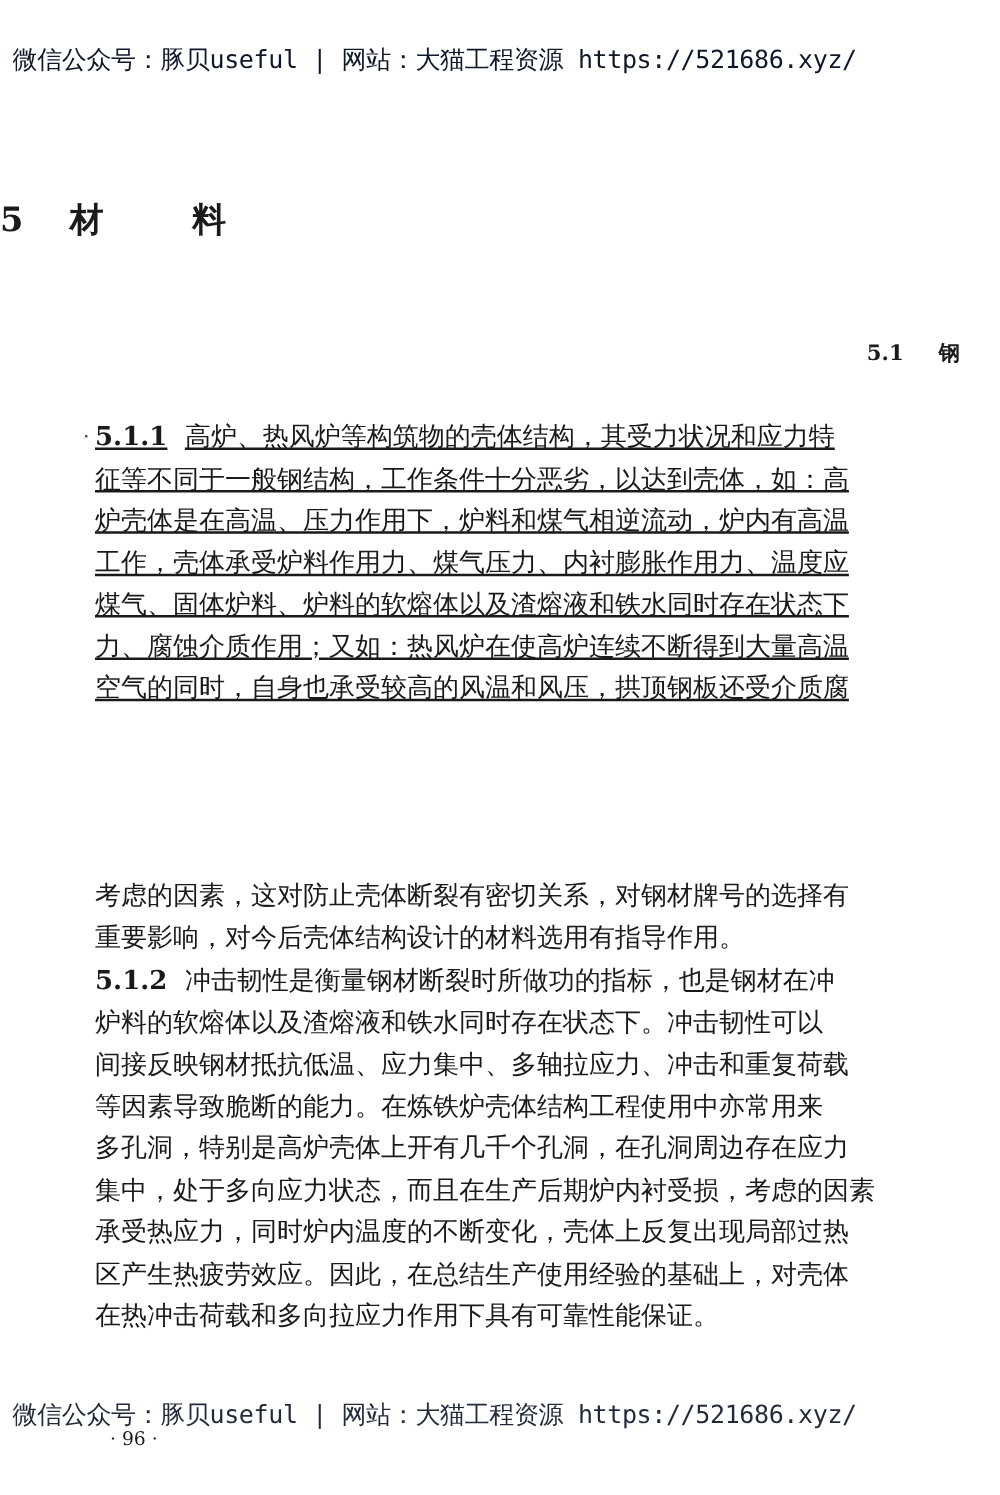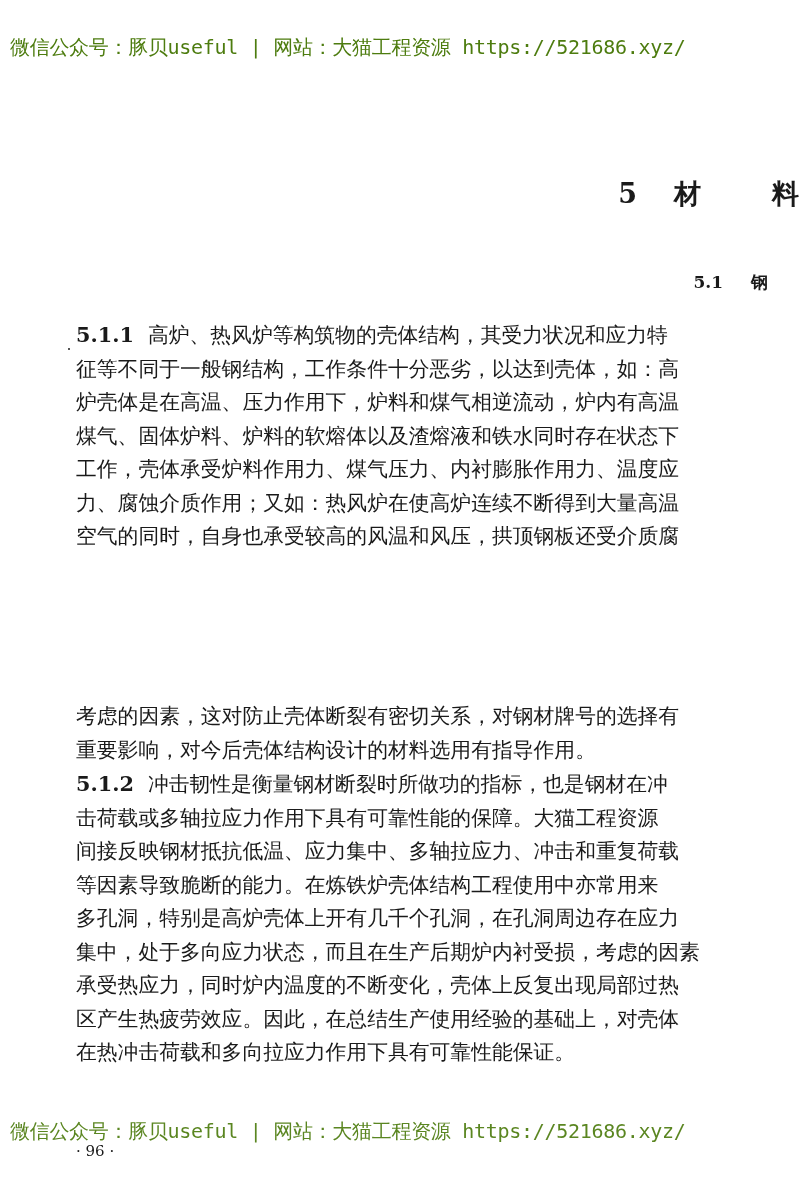--- a/index.html
+++ b/index.html
@@ -3,48 +3,48 @@
 <meta charset="utf-8">
 <style>
   html, body { margin: 0; padding: 0; }
   body {
     width: 800px; height: 1196px; background: #ffffff; position: relative; overflow: hidden;
     font-family: "DejaVu Serif", "Liberation Serif", serif; color: #1a1a1a;
   }
   .watermark {
     position: absolute; left: 10px; white-space: nowrap;
     font-family: "DejaVu Sans Mono", "Liberation Mono", monospace;
-    font-size: 20px; color: #4d7c0f; letter-spacing: -0.3px; z-index: 5;
+    font-size: 20px; color: #0f172a; letter-spacing: -0.3px; z-index: 5;
   }
   .wm-top { top: 34px; }
   .wm-bottom { top: 1118px; opacity: 0.92; }
   .chapter-title {
-    position: absolute; top: 176px; left: 0; width: 800px; text-align: right;
+    position: absolute; top: 158px; left: 0; width: 800px; text-align: left;
     font-size: 27px; font-weight: bold; letter-spacing: 1px;
   }
   .chapter-title .num { margin-right: 36px; }
   .chapter-title .w2 { margin-left: 70px; }
   .section-title {
     position: absolute; top: 271px; left: 0; width: 800px; text-align: right;
     font-size: 17px; font-weight: bold; margin-left: 45px;
   }
   .section-title .num { margin-right: 28px; }
   .section-title .w2 { margin-left: 60px; }
   .para {
     position: absolute; left: 76px; width: 664px;
     font-family: "DejaVu Sans", "Liberation Sans", sans-serif;
     font-size: 20.8px; line-height: 33.5px; text-align: justify;
   }
   .para p { margin: 0; white-space: nowrap; }
   .clause { font-family: "DejaVu Serif", "Liberation Serif", serif; font-weight: bold; margin-right: 14px; }
-  .block1 { top: 318px; }
+  .block1 { top: 332px; text-decoration: underline; }
   .block2 { top: 700px; }
   .dot-mark { position: absolute; left: 68px; top: 348px; width: 2px; height: 2px; background: #555; }
   .page-num {
-    position: absolute; left: 76px; top: 1142px; font-size: 15px;
+    position: absolute; left: 88px; top: 1142px; font-size: 15px;
     font-family: "DejaVu Serif", "Liberation Serif", serif;
   }
 </style>
 </head>
 <body>
 
 <div class="watermark wm-top">微信公众号：豚贝useful | 网站：大猫工程资源 https://521686.xyz/</div>
 
 <div class="chapter-title">
   <span class="num">5</span><span>材</span><span class="w2">料</span>
@@ -53,31 +53,31 @@
 <div class="section-title">
   <span class="num">5.1</span><span>钢</span><span class="w2">材</span>
 </div>
 
 <div class="dot-mark"></div>
 
 <div class="para block1">
   <p><span class="clause">5.1.1</span><span>高炉、热风炉等构筑物的壳体结构，其受力状况和应力特</span></p>
   <p>征等不同于一般钢结构，工作条件十分恶劣，以达到壳体，如：高</p>
   <p>炉壳体是在高温、压力作用下，炉料和煤气相逆流动，炉内有高温</p>
+  <p>工作，壳体承受炉料作用力、煤气压力、内衬膨胀作用力、温度应</p>
   <p>煤气、固体炉料、炉料的软熔体以及渣熔液和铁水同时存在状态下</p>
-  <p>工作，壳体承受炉料作用力、煤气压力、内衬膨胀作用力、温度应</p>
   <p>力、腐蚀介质作用；又如：热风炉在使高炉连续不断得到大量高温</p>
   <p>空气的同时，自身也承受较高的风温和风压，拱顶钢板还受介质腐</p>
 </div>
 
 <div class="para block2">
   <p>考虑的因素，这对防止壳体断裂有密切关系，对钢材牌号的选择有</p>
   <p>重要影响，对今后壳体结构设计的材料选用有指导作用。</p>
   <p><span class="clause">5.1.2</span><span>冲击韧性是衡量钢材断裂时所做功的指标，也是钢材在冲</span></p>
-  <p>击荷载或多轴拉应力作用下具有可靠性能的保障。大猫工程资源</p>
+  <p>炉料的软熔体以及渣熔液和铁水同时存在状态下。冲击韧性可以</p>
   <p>间接反映钢材抵抗低温、应力集中、多轴拉应力、冲击和重复荷载</p>
   <p>等因素导致脆断的能力。在炼铁炉壳体结构工程使用中亦常用来</p>
   <p>多孔洞，特别是高炉壳体上开有几千个孔洞，在孔洞周边存在应力</p>
   <p>集中，处于多向应力状态，而且在生产后期炉内衬受损，考虑的因素</p>
   <p>承受热应力，同时炉内温度的不断变化，壳体上反复出现局部过热</p>
   <p>区产生热疲劳效应。因此，在总结生产使用经验的基础上，对壳体</p>
   <p>在热冲击荷载和多向拉应力作用下具有可靠性能保证。</p>
 </div>
 
 <div class="watermark wm-bottom">微信公众号：豚贝useful | 网站：大猫工程资源 https://521686.xyz/</div>

